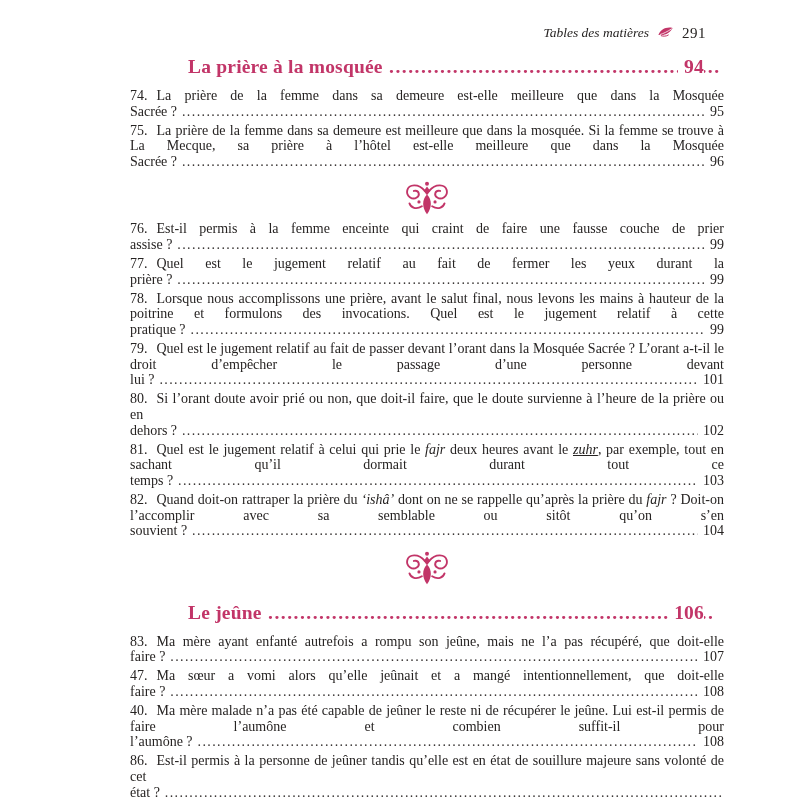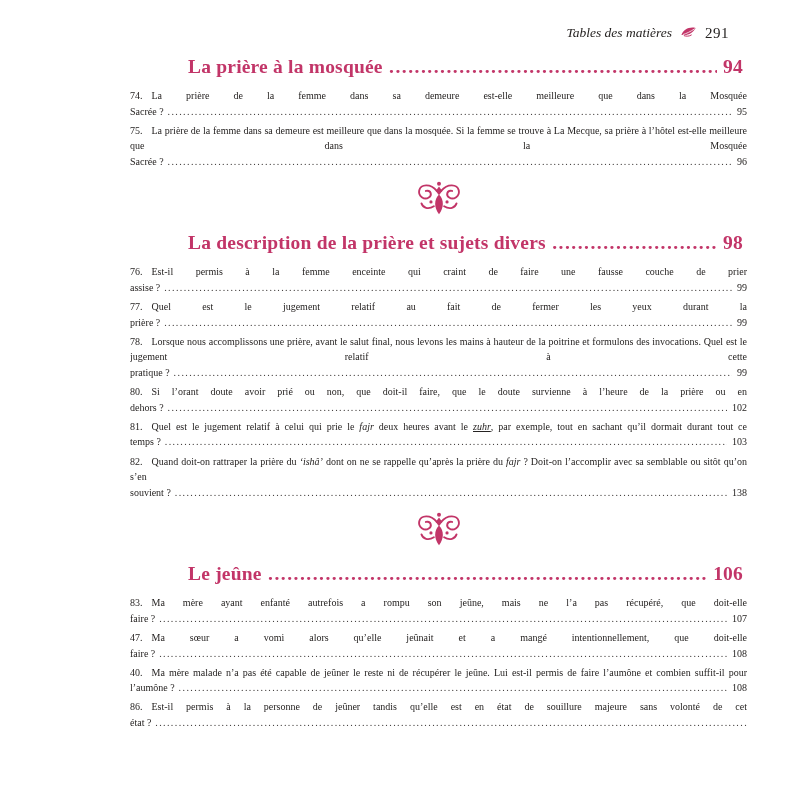--- a/index.html
+++ b/index.html
@@ -8,21 +8,21 @@
     height: 800px;
     background: #ffffff;
     overflow: hidden;
     font-family: "Liberation Serif", "DejaVu Serif", serif;
     color: #262322;
   }
   .page {
     box-sizing: border-box;
     width: 800px;
     height: 800px;
-    padding: 24px 53px 0 130px;
+    padding: 24px 76px 0 130px;
   }
 
   
   .running-header {
     display: flex;
     justify-content: flex-end;
     align-items: center;
     gap: 8px;
     margin-bottom: 12px;
     margin-right: 18px;
@@ -50,32 +50,32 @@
     letter-spacing: .2px;
     white-space: nowrap;
   }
   .sec-title::after {
     content: "\00a0......................................................................";
     letter-spacing: 1.5px;
     font-weight: bold;
   }
   .sec-pg {
     position: absolute;
-    right: 0;
+    right: 16px;
     bottom: 0;
     background: #fff;
     padding-left: 6px;
   }
 
   
   .entry {
     position: relative;
     overflow: hidden;
     text-align: justify;
-    font-size: 10px;
+    font-size: 14px;
     line-height: 15.6px;
     margin: 0 0 3.5px 0;
   }
   .num { padding-right: 9px; }
   .txt::after {
     content: "\00a0..........................................................................................................................................................";
     letter-spacing: 1.4px;
     color: #3a3635;
   }
   .pg {
@@ -139,48 +139,48 @@
       <g fill="#c23568">
         <circle cx="32" cy="5" r="2.7"></circle>
         <path d="M32 9 L36.5 15 L32 21 L27.5 15 Z"></path>
         <path d="M32 20 C39 27 39 38 32 47 C25 38 25 27 32 20 Z"></path>
         <circle cx="21" cy="30" r="2.2"></circle>
         <circle cx="43" cy="30" r="2.2"></circle>
       </g>
     </svg>
   </div>
 
-  <div class="sec-head">
-    <span class="sec-title">La description de la prière et sujets divers</span>
-    <span class="sec-pg">98</span>
-  </div>
 
   <div class="entry">
     <span class="num">76.</span><span class="txt">Est-il permis à la femme enceinte qui craint de faire une fausse couche de prier assise&nbsp;?</span>
     <span class="pg">99</span>
   </div>
   <div class="entry">
     <span class="num">77.</span><span class="txt">Quel est le jugement relatif au fait de fermer les yeux durant la prière&nbsp;?</span>
     <span class="pg">99</span>
   </div>
   <div class="entry">
     <span class="num">78.</span><span class="txt">Lorsque nous accomplissons une prière, avant le salut final, nous levons les mains à hauteur de la poitrine et formulons des invocations. Quel est le jugement relatif à cette pratique&nbsp;?</span>
     <span class="pg">99</span>
   </div>
   <div class="entry">
+    <span class="num">79.</span><span class="txt">Quel est le jugement relatif au fait de passer devant l’orant dans la Mosquée Sacrée&nbsp;? L’orant a-t-il le droit d’empêcher le passage d’une personne devant lui&nbsp;?</span>
+    <span class="pg">101</span>
+  </div>
+  <div class="entry">
     <span class="num">80.</span><span class="txt">Si l’orant doute avoir prié ou non, que doit-il faire, que le doute survienne à l’heure de la prière ou en dehors&nbsp;?</span>
     <span class="pg">102</span>
   </div>
   <div class="entry">
     <span class="num">81.</span><span class="txt">Quel est le jugement relatif à celui qui prie le <i>fajr</i> deux heures avant le <i class="u">zuhr</i>, par exemple, tout en sachant qu’il dormait durant tout ce temps&nbsp;?</span>
     <span class="pg">103</span>
   </div>
   <div class="entry">
     <span class="num">82.</span><span class="txt">Quand doit-on rattraper la prière du <i>‘ishâ’</i> dont on ne se rappelle qu’après la prière du <i>fajr</i>&nbsp;? Doit-on l’accomplir avec sa semblable ou sitôt qu’on s’en souvient&nbsp;?</span>
-    <span class="pg">138</span>
+    <span class="pg">104</span>
   </div>
 
   <div class="ornament-row">
     <svg width="48" height="38" viewBox="0 0 64 52">
       <g fill="none" stroke="#c23568" stroke-width="2.6" stroke-linecap="round">
         <path d="M29 15 C20 4 7 6 5 14 C3 22 12 28 18 24 C23 21 21 13 14 15"></path>
         <path d="M35 15 C44 4 57 6 59 14 C61 22 52 28 46 24 C41 21 43 13 50 15"></path>
         <path d="M25 36 C17 41 10 38 8 32"></path>
         <path d="M39 36 C47 41 54 38 56 32"></path>
       </g>

